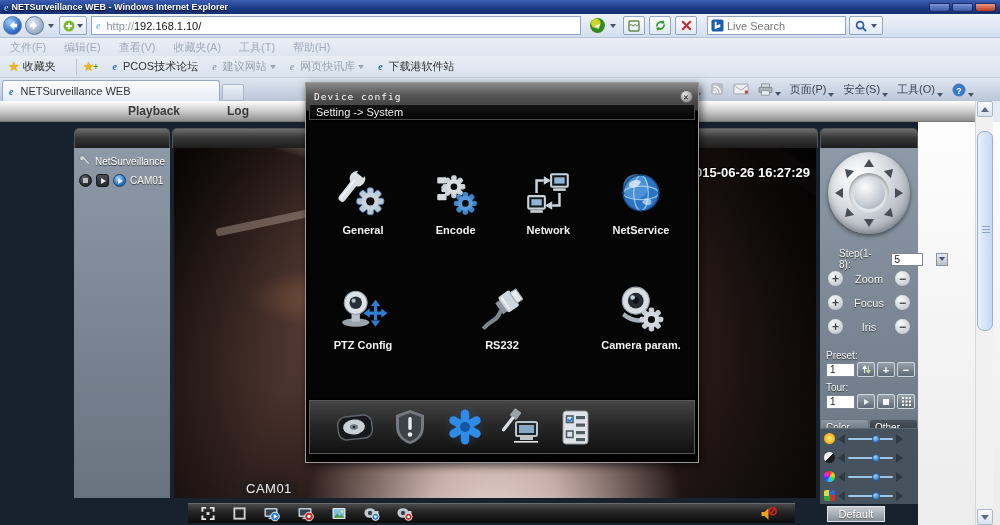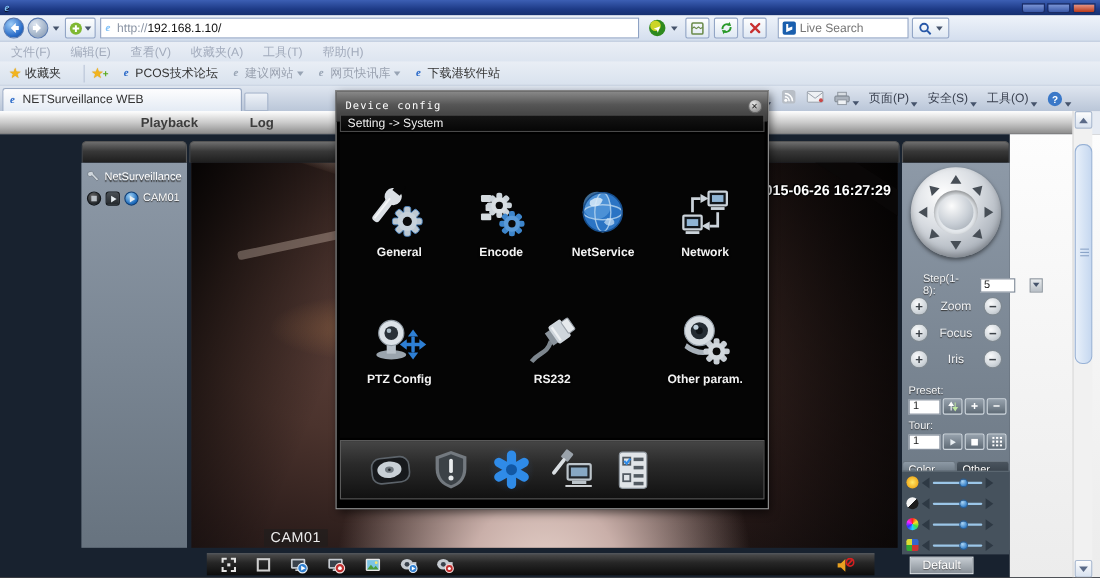--- a/index.html
+++ b/index.html
@@ -109,20 +109,21 @@
 .sthumb{position:absolute;left:1px;top:30px;width:16px;height:200px;background:linear-gradient(90deg,#e8f0fa,#c6d8f0);border:1px solid #98b2d6;border-radius:7px}
 .sthumb:after{content:"";position:absolute;left:4px;top:94px;width:8px;height:1px;background:#8aa4c8;box-shadow:0 3px 0 #8aa4c8,0 6px 0 #8aa4c8}
 </style>
 </head>
 <body>
 
 <div class="win">
 
   <div class="titlebar">
     <span class="eico">e</span>
+    <span>NETSurveillance WEB - Windows Internet Explorer</span>
     <span class="winbtns">
       <span class="winbtn"></span>
       <span class="winbtn"></span>
       <span class="winbtn close"></span>
     </span>
   </div>
 
   <div class="addrbar">
     <span class="navcircle back">
         <svg width="11" height="11" viewBox="0 0 12 12">
@@ -167,21 +168,21 @@
           <path d="M10 1 l1.5 4 -4 -0.5 z" fill="#2a9a2a"></path>
           <path d="M11 6 A4.5 4.5 0 0 1 4 10" stroke="#2a9a2a" stroke-width="1.8" fill="none"></path>
           <path d="M4 13 l-1.5 -4 4 0.5 z" fill="#2a9a2a"></path>
         </svg>
     </span>
     <span class="btnbox" style="margin-left:4px;width:22px;justify-content:center">
       <svg width="11" height="11" viewBox="0 0 12 12">
           <path d="M2 2 L10 10 M10 2 L2 10" stroke="#c83030" stroke-width="2.4" stroke-linecap="round"></path>
         </svg>
     </span>
-    <span class="searchbox" style="margin-left:10px;width:119px">
+    <span class="searchbox" style="margin-left:10px;width:139px">
       <svg width="13" height="13" viewBox="0 0 14 14">
           <rect x="0.5" y="0.5" width="13" height="13" rx="2" fill="#1a5fae"></rect>
           <path d="M4 3 v8 l6 -2.5 v-3 l-4 1.5 v-4z" fill="#fff"></path>
         </svg>
       <input placeholder="Live Search" style="">
     </span>
     <span class="btnbox" style="margin-left:3px;width:34px;justify-content:center;gap:4px">
       <svg width="12" height="12" viewBox="0 0 13 13">
           <circle cx="5.5" cy="5.5" r="3.8" fill="none" stroke="#2858a8" stroke-width="1.8"></circle>
           <path d="M8.5 8.5 L12 12" stroke="#2858a8" stroke-width="2"></path>
@@ -594,44 +595,44 @@
                   <rect x="-2.6" y="-11" width="5.2" height="22" rx="2" transform="rotate(135)"></rect>
                 </g>
                 <circle r="7" fill="#5a9ad8"></circle>
                 <circle r="3.2" fill="#0a0a0a"></circle>
               </g>
           </svg>
           <span class="dlabel">Encode</span>
         </div>
         <div class="dcell">
           <svg viewBox="0 0 48 48">
-            <circle cx="24" cy="23" r="17" fill="#2b74c4"></circle>
-              <circle cx="19" cy="17" r="12" fill="#5da2e0" opacity=".65"></circle>
-            <ellipse cx="24" cy="23" rx="17" ry="6.5" fill="none" stroke="#bcd8f0" stroke-width="1.2" opacity=".8"></ellipse>
-            <ellipse cx="24" cy="23" rx="7" ry="17" fill="none" stroke="#bcd8f0" stroke-width="1.2" opacity=".8"></ellipse>
-            <path d="M13 13 q7 -5 11 -1 q-2 6 -8 6 q-5 0 -3 -5z" fill="#d8eaf8" opacity=".85"></path>
-            <path d="M28 28 q7 0 6 5 q-5 4 -9 -1z" fill="#cfe4f6" opacity=".7"></path>
-            <circle cx="24" cy="23" r="17" fill="none" stroke="#174e8c" stroke-width="1.4"></circle>
-          </svg>
-          <span class="dlabel">NetService</span>
-        </div>
-        <div class="dcell">
-          <svg viewBox="0 0 48 48">
             <rect x="27" y="5" width="16" height="12" rx="1" fill="#12171c" stroke="#cbd3da" stroke-width="2"></rect>
               <rect x="30" y="8" width="10" height="6" fill="#8fb4d4"></rect>
               <rect x="29" y="18.5" width="12" height="2.5" fill="#cbd3da"></rect>
             <rect x="5" y="26" width="16" height="12" rx="1" fill="#12171c" stroke="#cbd3da" stroke-width="2"></rect>
               <rect x="8" y="29" width="10" height="6" fill="#8fb4d4"></rect>
               <rect x="7" y="39.5" width="12" height="2.5" fill="#cbd3da"></rect>
             <path d="M13 23 V11 H20" stroke="#cbd3da" stroke-width="2.4" fill="none"></path>
               <path d="M20 7 l7 4 -7 4 z" fill="#cbd3da"></path>
             <path d="M35 23 V35 H28" stroke="#cbd3da" stroke-width="2.4" fill="none"></path>
               <path d="M28 31 l-7 4 7 4 z" fill="#cbd3da"></path>
           </svg>
           <span class="dlabel">Network</span>
+        </div>
+        <div class="dcell">
+          <svg viewBox="0 0 48 48">
+            <circle cx="24" cy="23" r="17" fill="#2b74c4"></circle>
+              <circle cx="19" cy="17" r="12" fill="#5da2e0" opacity=".65"></circle>
+            <ellipse cx="24" cy="23" rx="17" ry="6.5" fill="none" stroke="#bcd8f0" stroke-width="1.2" opacity=".8"></ellipse>
+            <ellipse cx="24" cy="23" rx="7" ry="17" fill="none" stroke="#bcd8f0" stroke-width="1.2" opacity=".8"></ellipse>
+            <path d="M13 13 q7 -5 11 -1 q-2 6 -8 6 q-5 0 -3 -5z" fill="#d8eaf8" opacity=".85"></path>
+            <path d="M28 28 q7 0 6 5 q-5 4 -9 -1z" fill="#cfe4f6" opacity=".7"></path>
+            <circle cx="24" cy="23" r="17" fill="none" stroke="#174e8c" stroke-width="1.4"></circle>
+          </svg>
+          <span class="dlabel">NetService</span>
         </div>
       </div>
       <div class="drow">
         <div class="dcell">
           <svg viewBox="0 0 48 48">
             <ellipse cx="17" cy="37" rx="13" ry="4" fill="#9aa4ad"></ellipse>
               <rect x="13" y="27" width="8" height="9" fill="#b9c2ca"></rect>
             <circle cx="17" cy="18" r="11" fill="#dce2e7" stroke="#8e98a1"></circle>
               <circle cx="17" cy="18" r="6" fill="#2a3138"></circle>
               <circle cx="15" cy="16" r="2" fill="#aebec8"></circle>
@@ -669,21 +670,21 @@
                 <g fill="#c8ced4">
                   <rect x="-2.6" y="-11.5" width="5.2" height="23" rx="2"></rect>
                   <rect x="-2.6" y="-11.5" width="5.2" height="23" rx="2" transform="rotate(45)"></rect>
                   <rect x="-2.6" y="-11.5" width="5.2" height="23" rx="2" transform="rotate(90)"></rect>
                   <rect x="-2.6" y="-11.5" width="5.2" height="23" rx="2" transform="rotate(135)"></rect>
                 </g>
                 <circle r="7.5" fill="#d2d8dd"></circle>
                 <circle r="3.4" fill="#0a0a0a"></circle>
               </g>
           </svg>
-          <span class="dlabel">Other param.</span>
+          <span class="dlabel">Camera param.</span>
         </div>
       </div>
     </div>
     <div class="dnav">
       <span class="dnavi">
         <svg width="40" height="40" viewBox="0 0 40 40">
             <rect x="3" y="9" width="34" height="23" rx="8" fill="#17191c" stroke="#5c636a" stroke-width="1.5" transform="rotate(-6 20 20)"></rect>
             <ellipse cx="19" cy="20" rx="11" ry="7.5" fill="#c9d0d6" transform="rotate(-6 19 20)"></ellipse>
             <ellipse cx="19" cy="20" rx="4" ry="2.8" fill="#70787f"></ellipse>
             <circle cx="19" cy="20" r="1.2" fill="#23282d"></circle>

